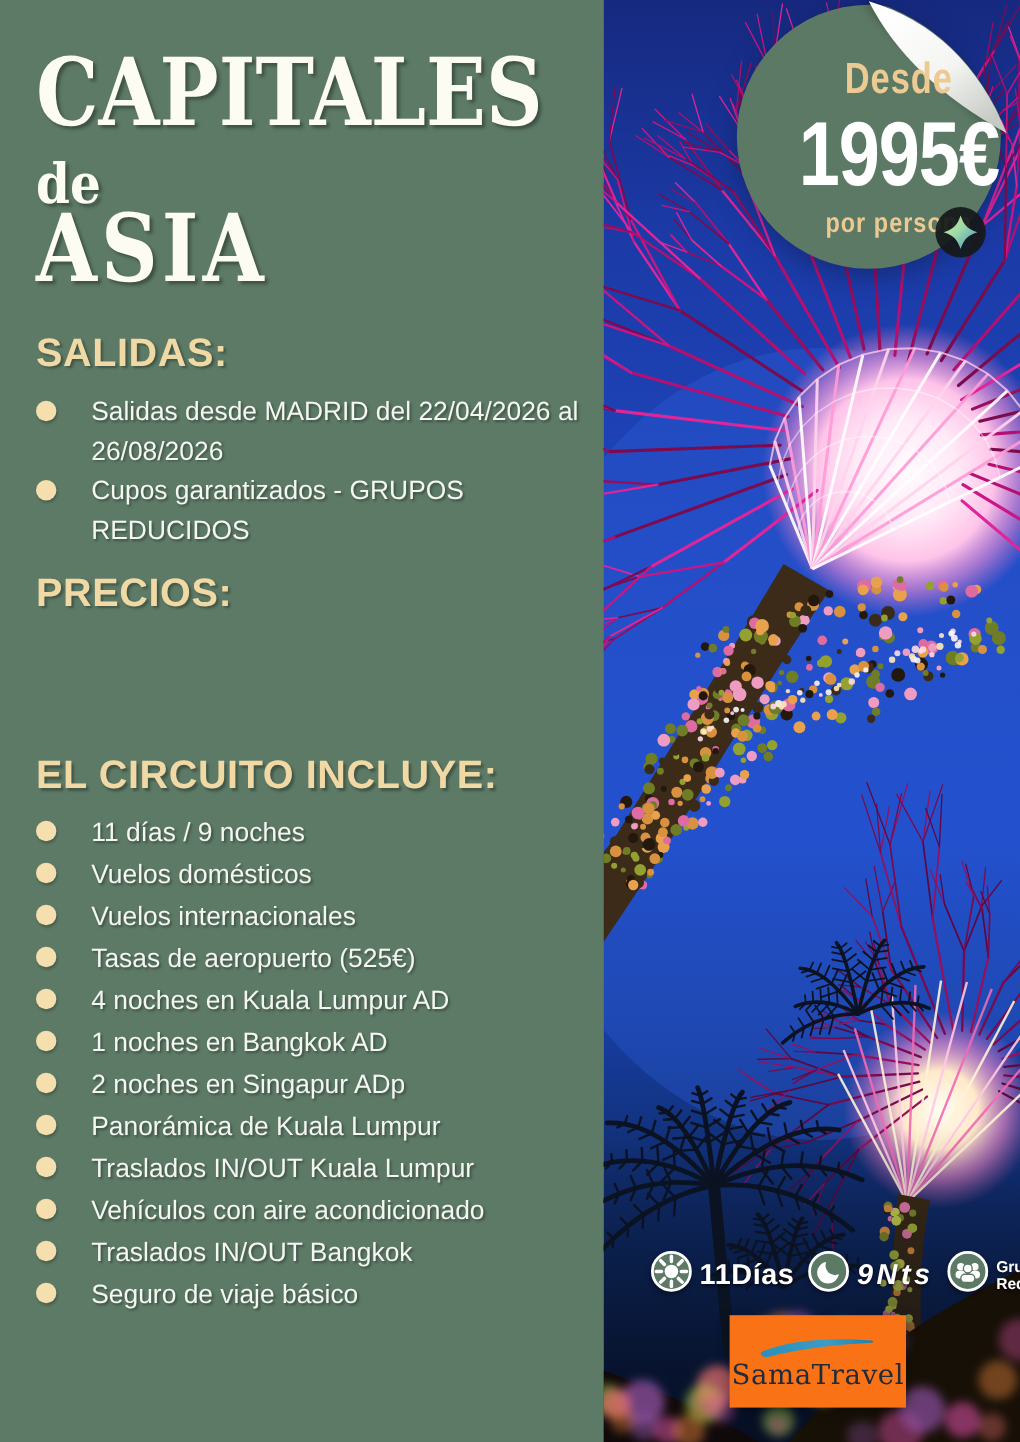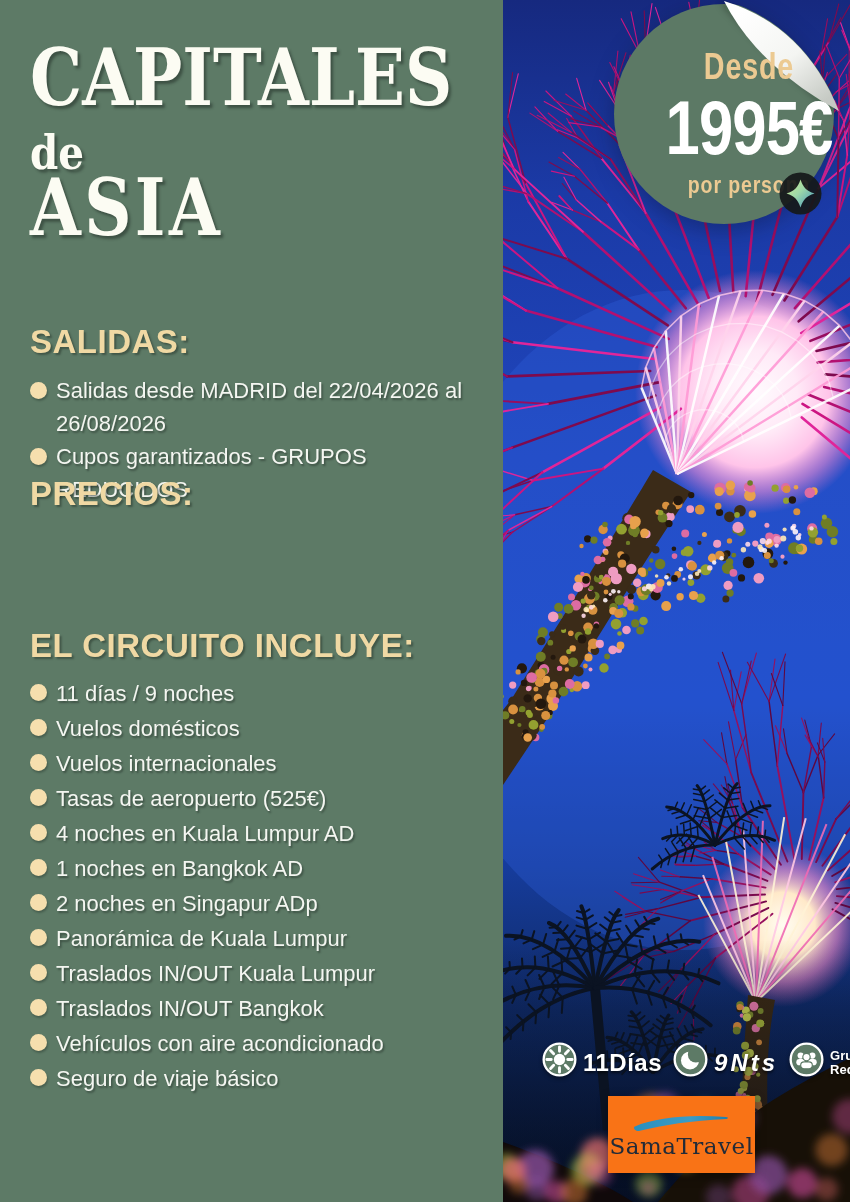--- a/index.html
+++ b/index.html
@@ -11,22 +11,22 @@
          text-shadow:3px 3px 3px rgba(22,32,26,.45);white-space:nowrap;}
   .t1{top:39px;font-size:78px;transform:scale(.84,1);}
   .t2{top:130px;font-size:46px;transform:scale(.88,1);font-weight:600;}
   .t3{top:169px;font-size:78px;transform:scale(.84,1);letter-spacing:4px;}
   
   .section{position:absolute;left:30px;width:468px;}
   .section h2{margin:0;font-size:33px;font-weight:700;color:#f0d9a4;letter-spacing:.5px;
               line-height:1.1;text-shadow:2px 2px 2px rgba(22,32,26,.4);}
   .section ul{list-style:none;margin:14px 0 0 0;padding:0;}
   .section li{display:flex;align-items:flex-start;color:#f4f6f1;font-size:22px;
-              text-shadow:1.5px 1.5px 2px rgba(22,32,26,.45);}
-  .sec-salidas{top:276px;margin-top:48px;} .sec-precios{top:448px;margin-top:28px;} .sec-circuito{top:628px;}
+              text-shadow:1.5px 1.5px 2px rgba(22,32,26,.45);gap:20px;}
+  .sec-salidas{top:276px;} .sec-precios{top:448px;margin-top:28px;} .sec-circuito{top:628px;}
   .sec-salidas li,.sec-precios li{line-height:33px;}
   .sec-circuito ul{margin-top:12px;}
   .sec-circuito li{line-height:35px;}
   .bullet{flex:0 0 auto;width:17px;height:17px;border-radius:50%;background:#f6dfae;
           margin-right:9px;margin-top:8px;box-shadow:1px 2px 2px rgba(22,32,26,.3);}
   
   .photo{position:absolute;left:503px;top:0;width:347px;height:1202px;}
   .photo svg{display:block;width:100%;height:100%;}
   
   .badge-svg{position:absolute;left:607px;top:0;width:243px;height:236px;
@@ -1768,25 +1768,25 @@
         <li>
           <span class="bullet"></span>
           <span>Panorámica de Kuala Lumpur</span>
         </li>
         <li>
           <span class="bullet"></span>
           <span>Traslados IN/OUT Kuala Lumpur</span>
         </li>
         <li>
           <span class="bullet"></span>
-          <span>Traslados IN/OUT Bangkok</span>
+          <span>Vehículos con aire acondicionado</span>
         </li>
         <li>
           <span class="bullet"></span>
-          <span>Vehículos con aire acondicionado</span>
+          <span>Traslados IN/OUT Bangkok</span>
         </li>
         <li>
           <span class="bullet"></span>
           <span>Seguro de viaje básico</span>
         </li>
       </ul>
   </div>
 
   <svg class="badge-svg" viewBox="0 0 243 236">
     <defs>

